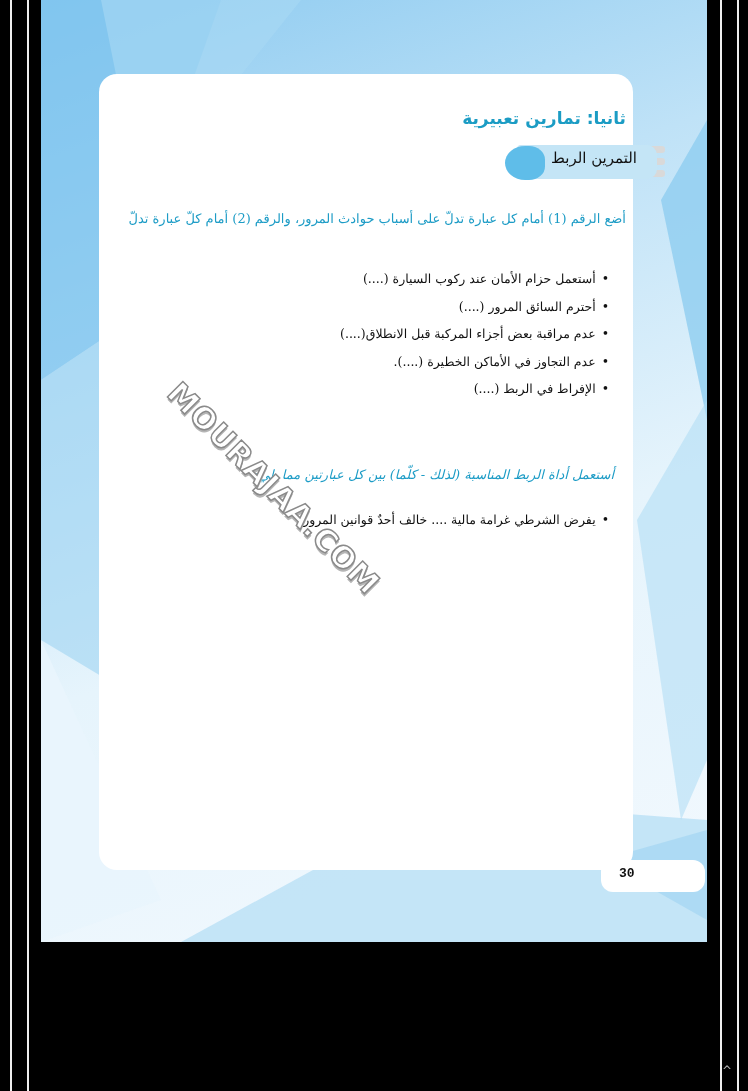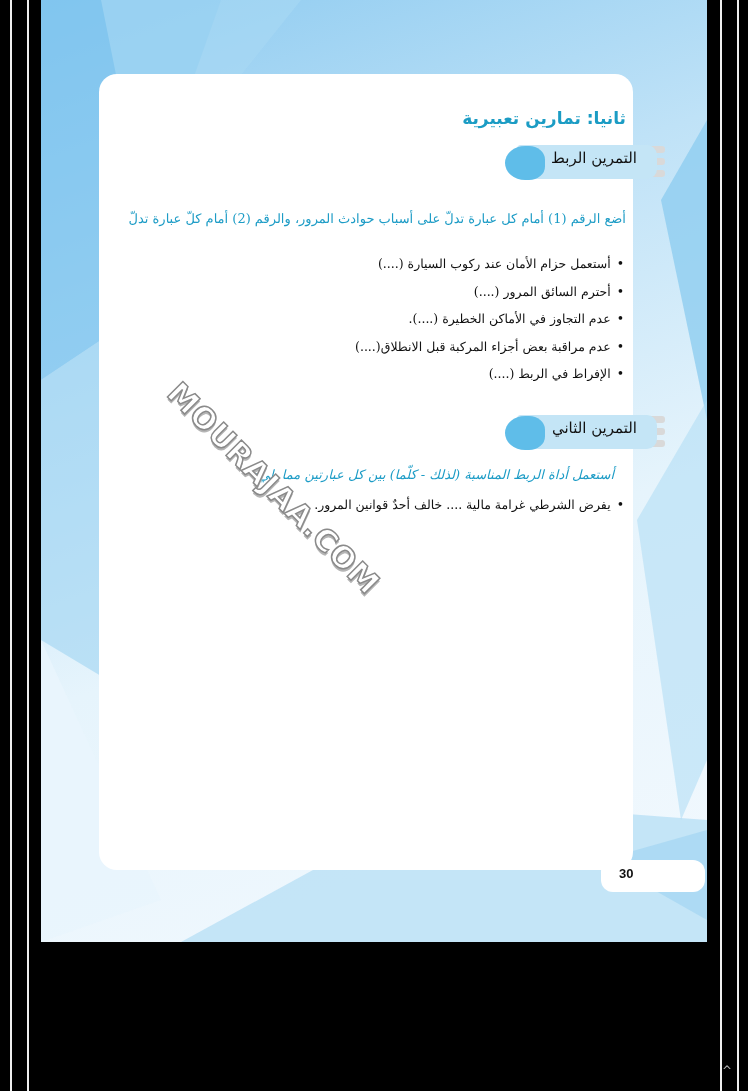--- a/index.html
+++ b/index.html
@@ -105,21 +105,21 @@
       color: #1d9cc6;
       font-size: 13px;
       line-height: 26px;
       white-space: nowrap;
     }
     .bullets {
       position: absolute;
       direction: rtl;
       text-align: right;
       list-style: none;
-      margin: 2px;
+      margin: 17px;
       padding: 0;
       font-family: "DejaVu Serif", serif;
       font-size: 12.5px;
       color: #111;
     }
     .bullets li {
       height: 27.5px;
       line-height: 27.5px;
       white-space: nowrap;
     }
@@ -133,21 +133,21 @@
       top: 860px;
       width: 104px;
       height: 32px;
       background: #ffffff;
       border-radius: 12px;
     }
     .page-num {
       position: absolute;
       left: 578px;
       top: 866px;
-      font-family: Liberation Sans, sans-serif;
+      font-family: Liberation Mono, monospace;
       font-weight: bold;
       font-size: 13px;
       color: #111;
     }
     .watermark {
       position: absolute;
       left: 132px;
       top: 370px;
       transform: rotate(45deg);
       transform-origin: left center;
@@ -205,33 +205,25 @@
       <div class="body"></div>
       <div class="blob"></div>
       <div class="label">التمرين الربط</div>
     </div>
 
     <div class="instruction" style="right:81px; top:190px;margin-top:16px;">أضع الرقم (1) أمام كل عبارة تدلّ على أسباب حوادث المرور، والرقم (2) أمام كلّ عبارة تدلّ</div>
 
     <ul class="bullets" style="right:81px; top:248px;">
       <li><span class="dot">•</span><span>أستعمل حزام الأمان عند ركوب السيارة (....)</span></li>
       <li><span class="dot">•</span><span>أحترم السائق المرور (....)</span></li>
+      <li><span class="dot">•</span><span>عدم مراقبة بعض أجزاء المركبة قبل الانطلاق(....)</span></li>
       <li><span class="dot">•</span><span>عدم التجاوز في الأماكن الخطيرة (....).</span></li>
-      <li><span class="dot">•</span><span>عدم مراقبة بعض أجزاء المركبة قبل الانطلاق(....)</span></li>
       <li><span class="dot">•</span><span>الإفراط في الربط (....)</span></li>
     </ul>
 
-    <div class="banner" style="right:42px; top:412px;">
-      <div class="stripe" style="top:4px; width:30px;"></div>
-      <div class="stripe" style="top:16px; width:22px;"></div>
-      <div class="stripe" style="top:28px; width:30px;"></div>
-      <div class="body"></div>
-      <div class="blob"></div>
-      <div class="label">التمرين الثاني</div>
-    </div>
 
     <div class="instruction" style="right:93px; top:462px;font-style:italic;">أستعمل أداة الربط المناسبة (لذلك - كلّما) بين كل عبارتين مما يلي:</div>
 
     <ul class="bullets" style="right:81px; top:489px;">
       <li><span class="dot">•</span><span>يفرض الشرطي غرامة مالية .... خالف أحدٌ قوانين المرور.</span></li>
     </ul>
 
     <div class="page-num-box"></div>
     <div class="page-num">30</div>
 

